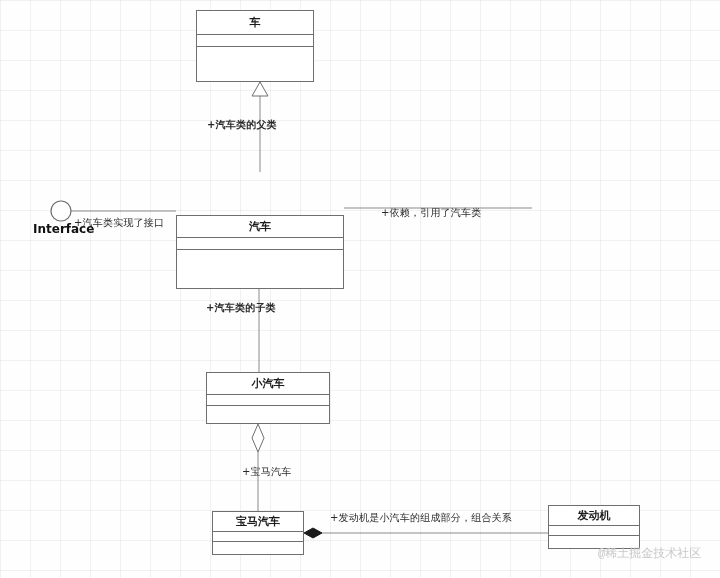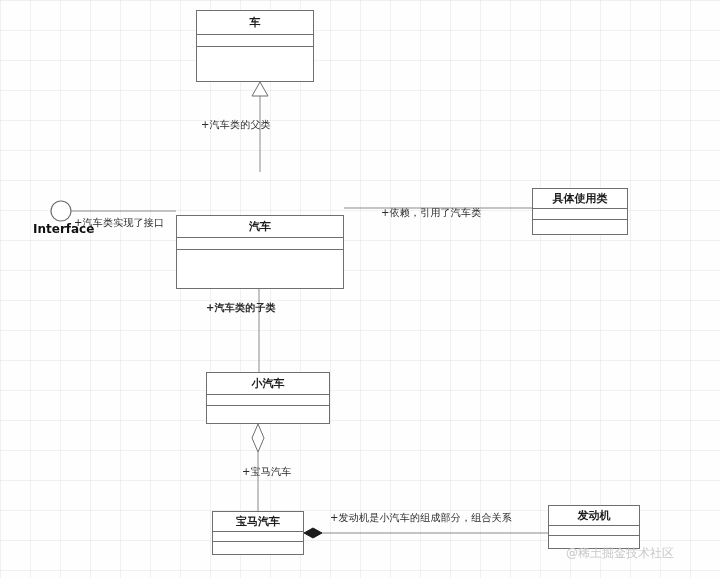--- a/index.html
+++ b/index.html
@@ -114,25 +114,20 @@
     <div class="uml-attrs" style="height:12px;"></div>
     <div class="uml-ops" style="height:34px;"></div>
   </div>
 
   <div class="uml-class" style="left:176px; top:172px; width:168px; height:74px;margin-top:43px;">
     <div class="uml-name" style="height:22px;">汽车</div>
     <div class="uml-attrs" style="height:12px;"></div>
     <div class="uml-ops" style="height:38px;"></div>
   </div>
 
-  <div class="uml-class" style="left:532px; top:188px; width:96px; height:47px;">
-    <div class="uml-name" style="height:20px;">具体使用类</div>
-    <div class="uml-attrs" style="height:11px;"></div>
-    <div class="uml-ops" style="height:14px;"></div>
-  </div>
 
   <div class="uml-class" style="left:206px; top:372px; width:124px; height:52px;">
     <div class="uml-name" style="height:22px;">小汽车</div>
     <div class="uml-attrs" style="height:11px;"></div>
     <div class="uml-ops" style="height:17px;"></div>
   </div>
 
   <div class="uml-class" style="left:548px; top:505px; width:92px; height:44px;">
     <div class="uml-name" style="height:20px;">发动机</div>
     <div class="uml-attrs" style="height:10px;"></div>
@@ -140,22 +135,22 @@
   </div>
 
   <div class="uml-class" style="left:212px; top:511px; width:92px; height:44px;">
     <div class="uml-name" style="height:20px;">宝马汽车</div>
     <div class="uml-attrs" style="height:10px;"></div>
     <div class="uml-ops" style="height:12px;"></div>
   </div>
 
   <div class="iface-label" style="left:33px; top:222px;">Interface</div>
 
-  <div class="edge-label" style="left:201px; top:118px;">+汽车类的父类</div>
+  <div class="edge-label" style="left:207px; top:118px;font-weight:bold;">+汽车类的父类</div>
   <div class="edge-label" style="left:74px; top:216px;">+汽车类实现了接口</div>
   <div class="edge-label" style="left:381px; top:206px;">+依赖，引用了汽车类</div>
   <div class="edge-label" style="left:206px; top:301px;font-weight:bold;">+汽车类的子类</div>
   <div class="edge-label" style="left:242px; top:465px;">+宝马汽车</div>
   <div class="edge-label" style="left:330px; top:511px;">+发动机是小汽车的组成部分，组合关系</div>
 
-  <div class="watermark" style="left:566px; top:545px;">@稀土掘金技术社区</div>
+  <div class="watermark" style="left:598px; top:545px;font-family:Liberation Mono, monospace;">@稀土掘金技术社区</div>
 
 </div>
 
 </body></html>

